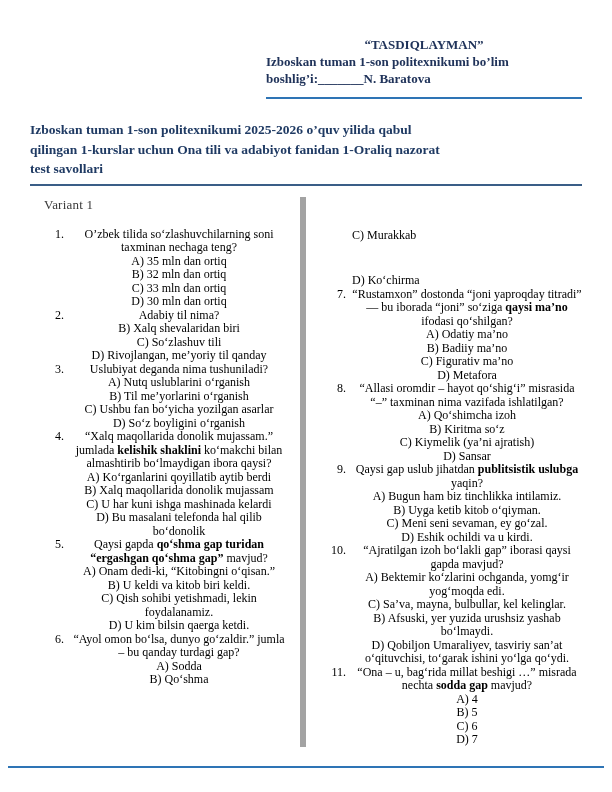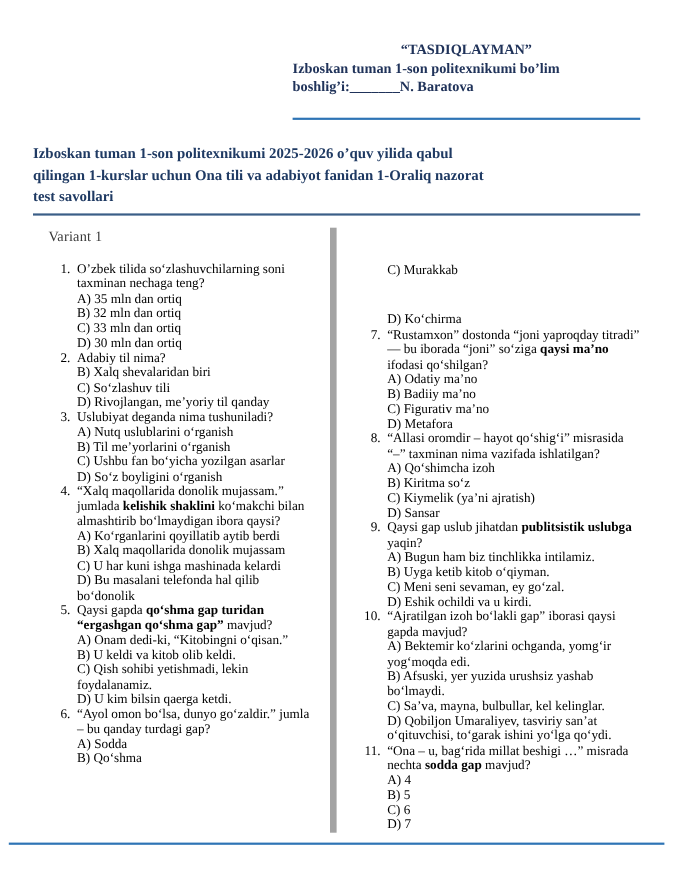--- a/index.html
+++ b/index.html
@@ -2,40 +2,40 @@
 <html><head>
 <meta charset="utf-8">
 <style>
   * { margin:0; padding:0; box-sizing:border-box; }
   html,body { width:612px; height:792px; background:#ffffff; }
   body { font-family:"Liberation Serif", serif; color:#000; position:relative; overflow:hidden; }
   .page { width:612px; height:792px; padding:36px 30px 0 30px; position:relative; }
 
   
   .approval { margin-left:auto; width:316px; font-size:13px; font-weight:bold;
-              line-height:17px; color:#20335a; padding-bottom:20px;
+              line-height:17px; color:#20335a; padding-bottom:10px;
               border-bottom:2px solid #2e74b5; }
   .approval .a-center { text-align:center; }
 
   
   .doc-title { margin-top:21px; font-weight:bold;
                font-size:13.5px; line-height:19.5px; color:#1f3a63; }
   .title-rule { margin-top:5px; height:2px; background:#3a5e87; }
 
   
   .columns { margin-top:11px; display:flex; align-items:stretch; min-height:520px; }
   .col { width:50%; }
   .col-left  { padding:0 12px 0 14px; border-right:6px solid #a3a3a3; }
   .col-right { padding:0 0 0 20px; }
 
   .variant { font-size:13px; color:#3a3a3a; margin-bottom:15px; letter-spacing:.2px; }
 
   .q { display:flex; font-size:12px; line-height:13.5px; }
   .q-num { width:26px; min-width:26px; text-align:right; padding-right:6px; }
-  .q-body { flex:1; }
+  .q-body { flex:1;text-align:center; }
   .opt { font-size:12px; line-height:13.5px; }
   .carry .opt { margin-left:26px;margin-top:32px; }
   b { font-weight:bold; }
 
   
   .footer-rule { position:absolute; left:8px; right:8px; bottom:24px;
                  height:2px; background:#2e74b5; }
 </style>
 </head>
 <body>
@@ -96,21 +96,21 @@
               <div class="opt">B) Xalq maqollarida donolik mujassam</div>
               <div class="opt">C) U har kuni ishga mashinada kelardi</div>
               <div class="opt">D) Bu masalani telefonda hal qilib bo‘donolik</div>
             </div>
           </div>
           <div class="q">
             <div class="q-num">5.</div>
             <div class="q-body">
               <div class="q-text"><span>Qaysi gapda </span><b>qo‘shma gap turidan “ergashgan qo‘shma gap”</b><span> mavjud?</span></div>
               <div class="opt">A) Onam dedi-ki, “Kitobingni o‘qisan.”</div>
-              <div class="opt">B) U keldi va kitob olib keldi.</div>
+              <div class="opt">B) U keldi va kitob biri keldi.</div>
               <div class="opt">C) Qish sohibi yetishmadi, lekin foydalanamiz.</div>
               <div class="opt">D) U kim bilsin qaerga ketdi.</div>
             </div>
           </div>
           <div class="q">
             <div class="q-num">6.</div>
             <div class="q-body">
               <div class="q-text"><span>“Ayol omon bo‘lsa, dunyo go‘zaldir.” jumla – bu qanday turdagi gap?</span></div>
               <div class="opt">A) Sodda</div>
               <div class="opt">B) Qo‘shma</div>
@@ -152,22 +152,22 @@
               <div class="opt">B) Uyga ketib kitob o‘qiyman.</div>
               <div class="opt">C) Meni seni sevaman, ey go‘zal.</div>
               <div class="opt">D) Eshik ochildi va u kirdi.</div>
             </div>
           </div>
           <div class="q">
             <div class="q-num">10.</div>
             <div class="q-body">
               <div class="q-text"><span>“Ajratilgan izoh bo‘lakli gap” iborasi qaysi gapda mavjud?</span></div>
               <div class="opt">A) Bektemir ko‘zlarini ochganda, yomg‘ir yog‘moqda edi.</div>
+              <div class="opt">C) Sa’va, mayna, bulbullar, kel kelinglar.</div>
               <div class="opt">B) Afsuski, yer yuzida urushsiz yashab bo‘lmaydi.</div>
-              <div class="opt">C) Sa’va, mayna, bulbullar, kel kelinglar.</div>
               <div class="opt">D) Qobiljon Umaraliyev, tasviriy san’at o‘qituvchisi, to‘garak ishini yo‘lga qo‘ydi.</div>
             </div>
           </div>
           <div class="q">
             <div class="q-num">11.</div>
             <div class="q-body">
               <div class="q-text"><span>“Ona – u, bag‘rida millat beshigi …” misrada nechta </span><b>sodda gap</b><span> mavjud?</span></div>
               <div class="opt">A) 4</div>
               <div class="opt">B) 5</div>
               <div class="opt">C) 6</div>

